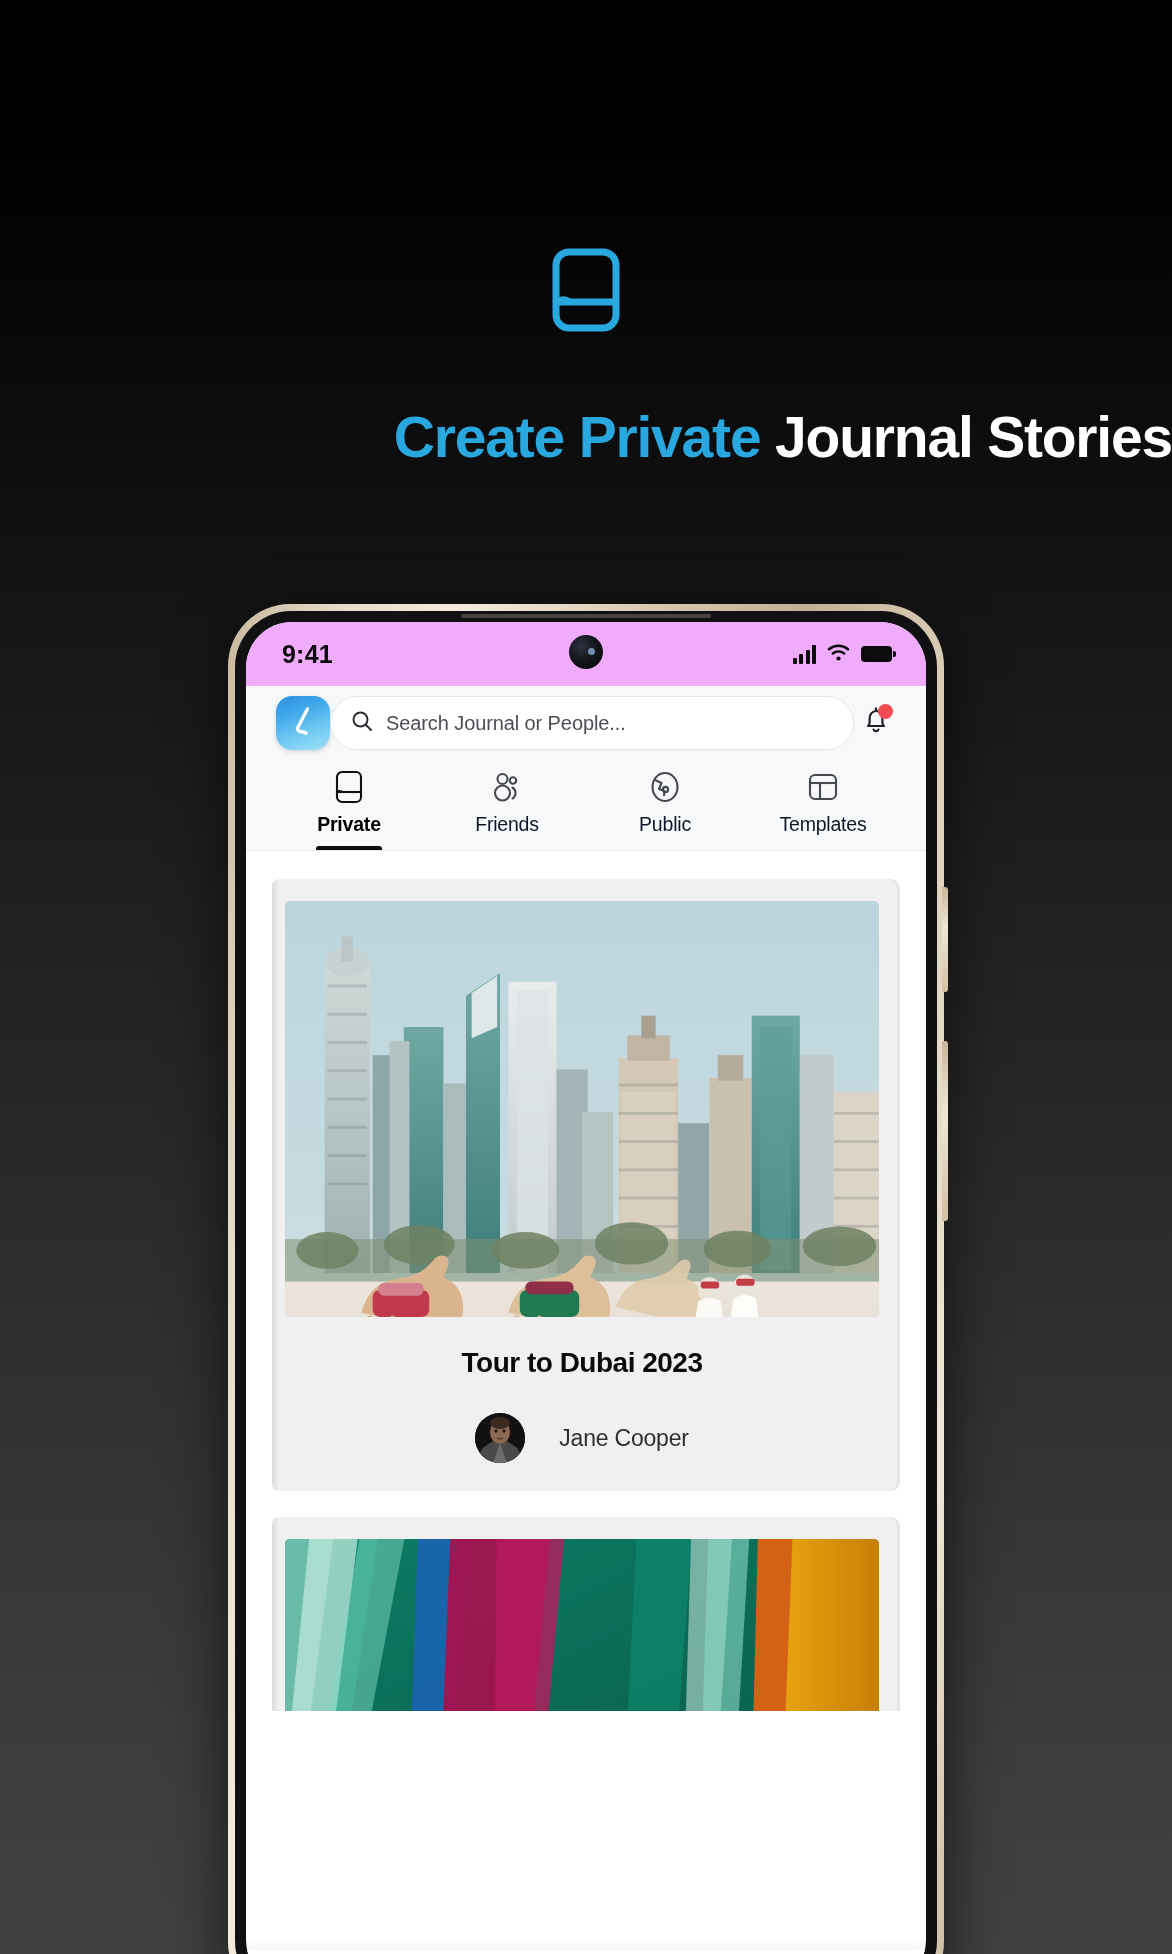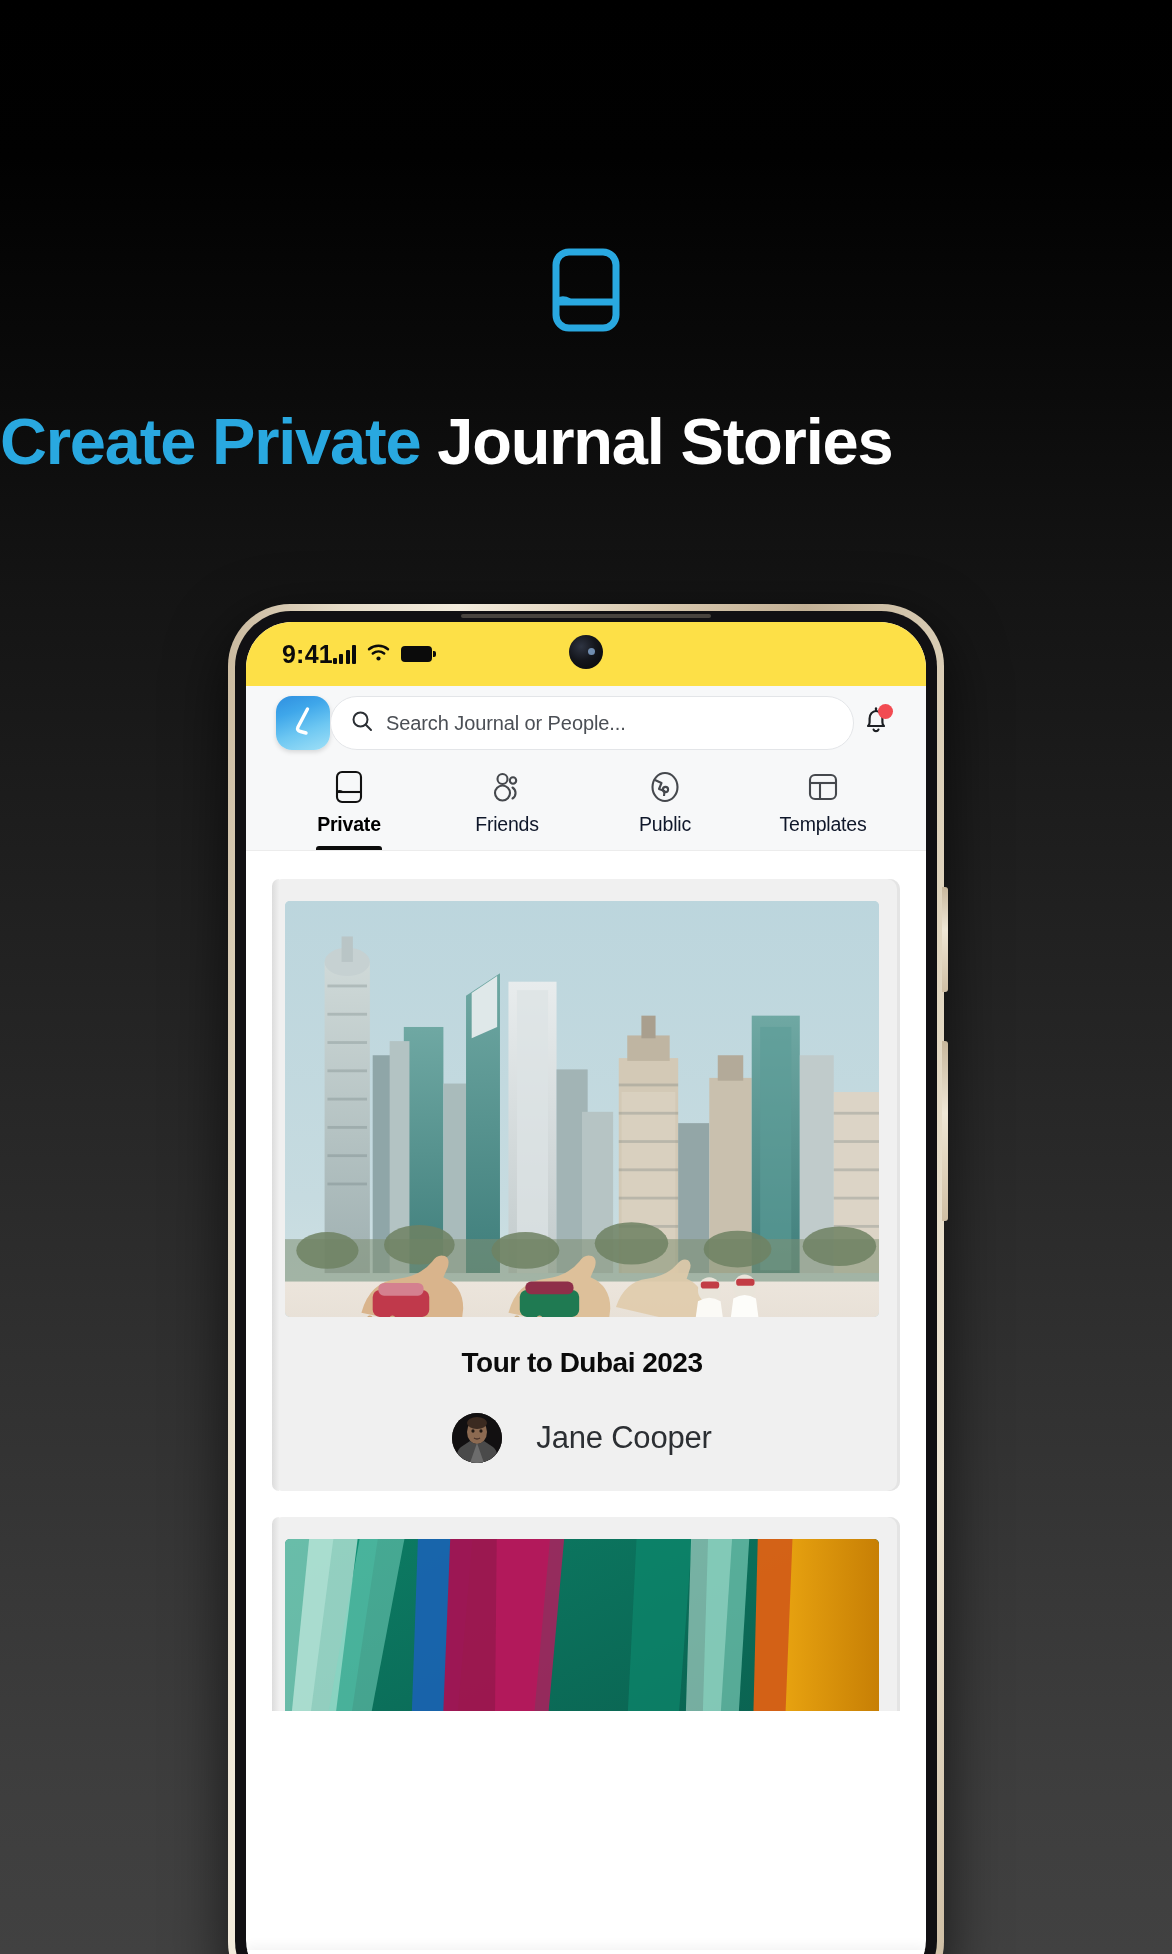--- a/index.html
+++ b/index.html
@@ -31,22 +31,22 @@
     position: absolute;
     left: 0; right: 0;
     top: 248px;
     display: flex;
     justify-content: center;
   }
   .hero-title {
     position: absolute;
     left: 0; right: 0;
     top: 404px;
-    text-align: left;
-    font-size: 65px;
+    text-align: right;
+    font-size: 57px;
     font-weight: bold;
     letter-spacing: -1.2px;
     color: #ffffff;
     white-space: nowrap;
   }
   .hero-title .accent { color: #29A8E0; }
 
   
   .phone {
     position: absolute;
@@ -97,23 +97,24 @@
     border-radius: 0 3px 3px 0;
     background: linear-gradient(180deg,#c8b79c,#efe7d6 40%,#d0bfa4);
   }
   .side-btn.b1 { top: 283px; height: 105px; }
   .side-btn.b2 { top: 437px; height: 180px; }
 
   
   .statusbar {
     position: relative;
     height: 64px;
-    background: #fde047;
+    background: #f0abfc;
     display: flex;
     align-items: center;
+    justify-content: space-between;
     padding: 0 34px 0 36px;
     box-sizing: border-box;
   }
   .status-time {
     font-size: 25px;
     font-weight: bold;
     color: #0b0b0b;
     letter-spacing: 0.2px;
   }
   .punchhole {
@@ -297,21 +298,21 @@
   }
   .avatar {
     width: 50px; height: 50px;
     border-radius: 50%;
     overflow: hidden;
     background: #1d1a17;
     position: relative;
     flex: 0 0 auto;
   }
   .author-name {
-    font-size: 31px;
+    font-size: 23px;
     color: #2c2f33;
     letter-spacing: -0.2px;
     margin-left: 16px;
   }
   .card-photo-2 {
     width: 100%;
     height: 200px;
     border-radius: 5px;
     overflow: hidden;
     position: relative;

